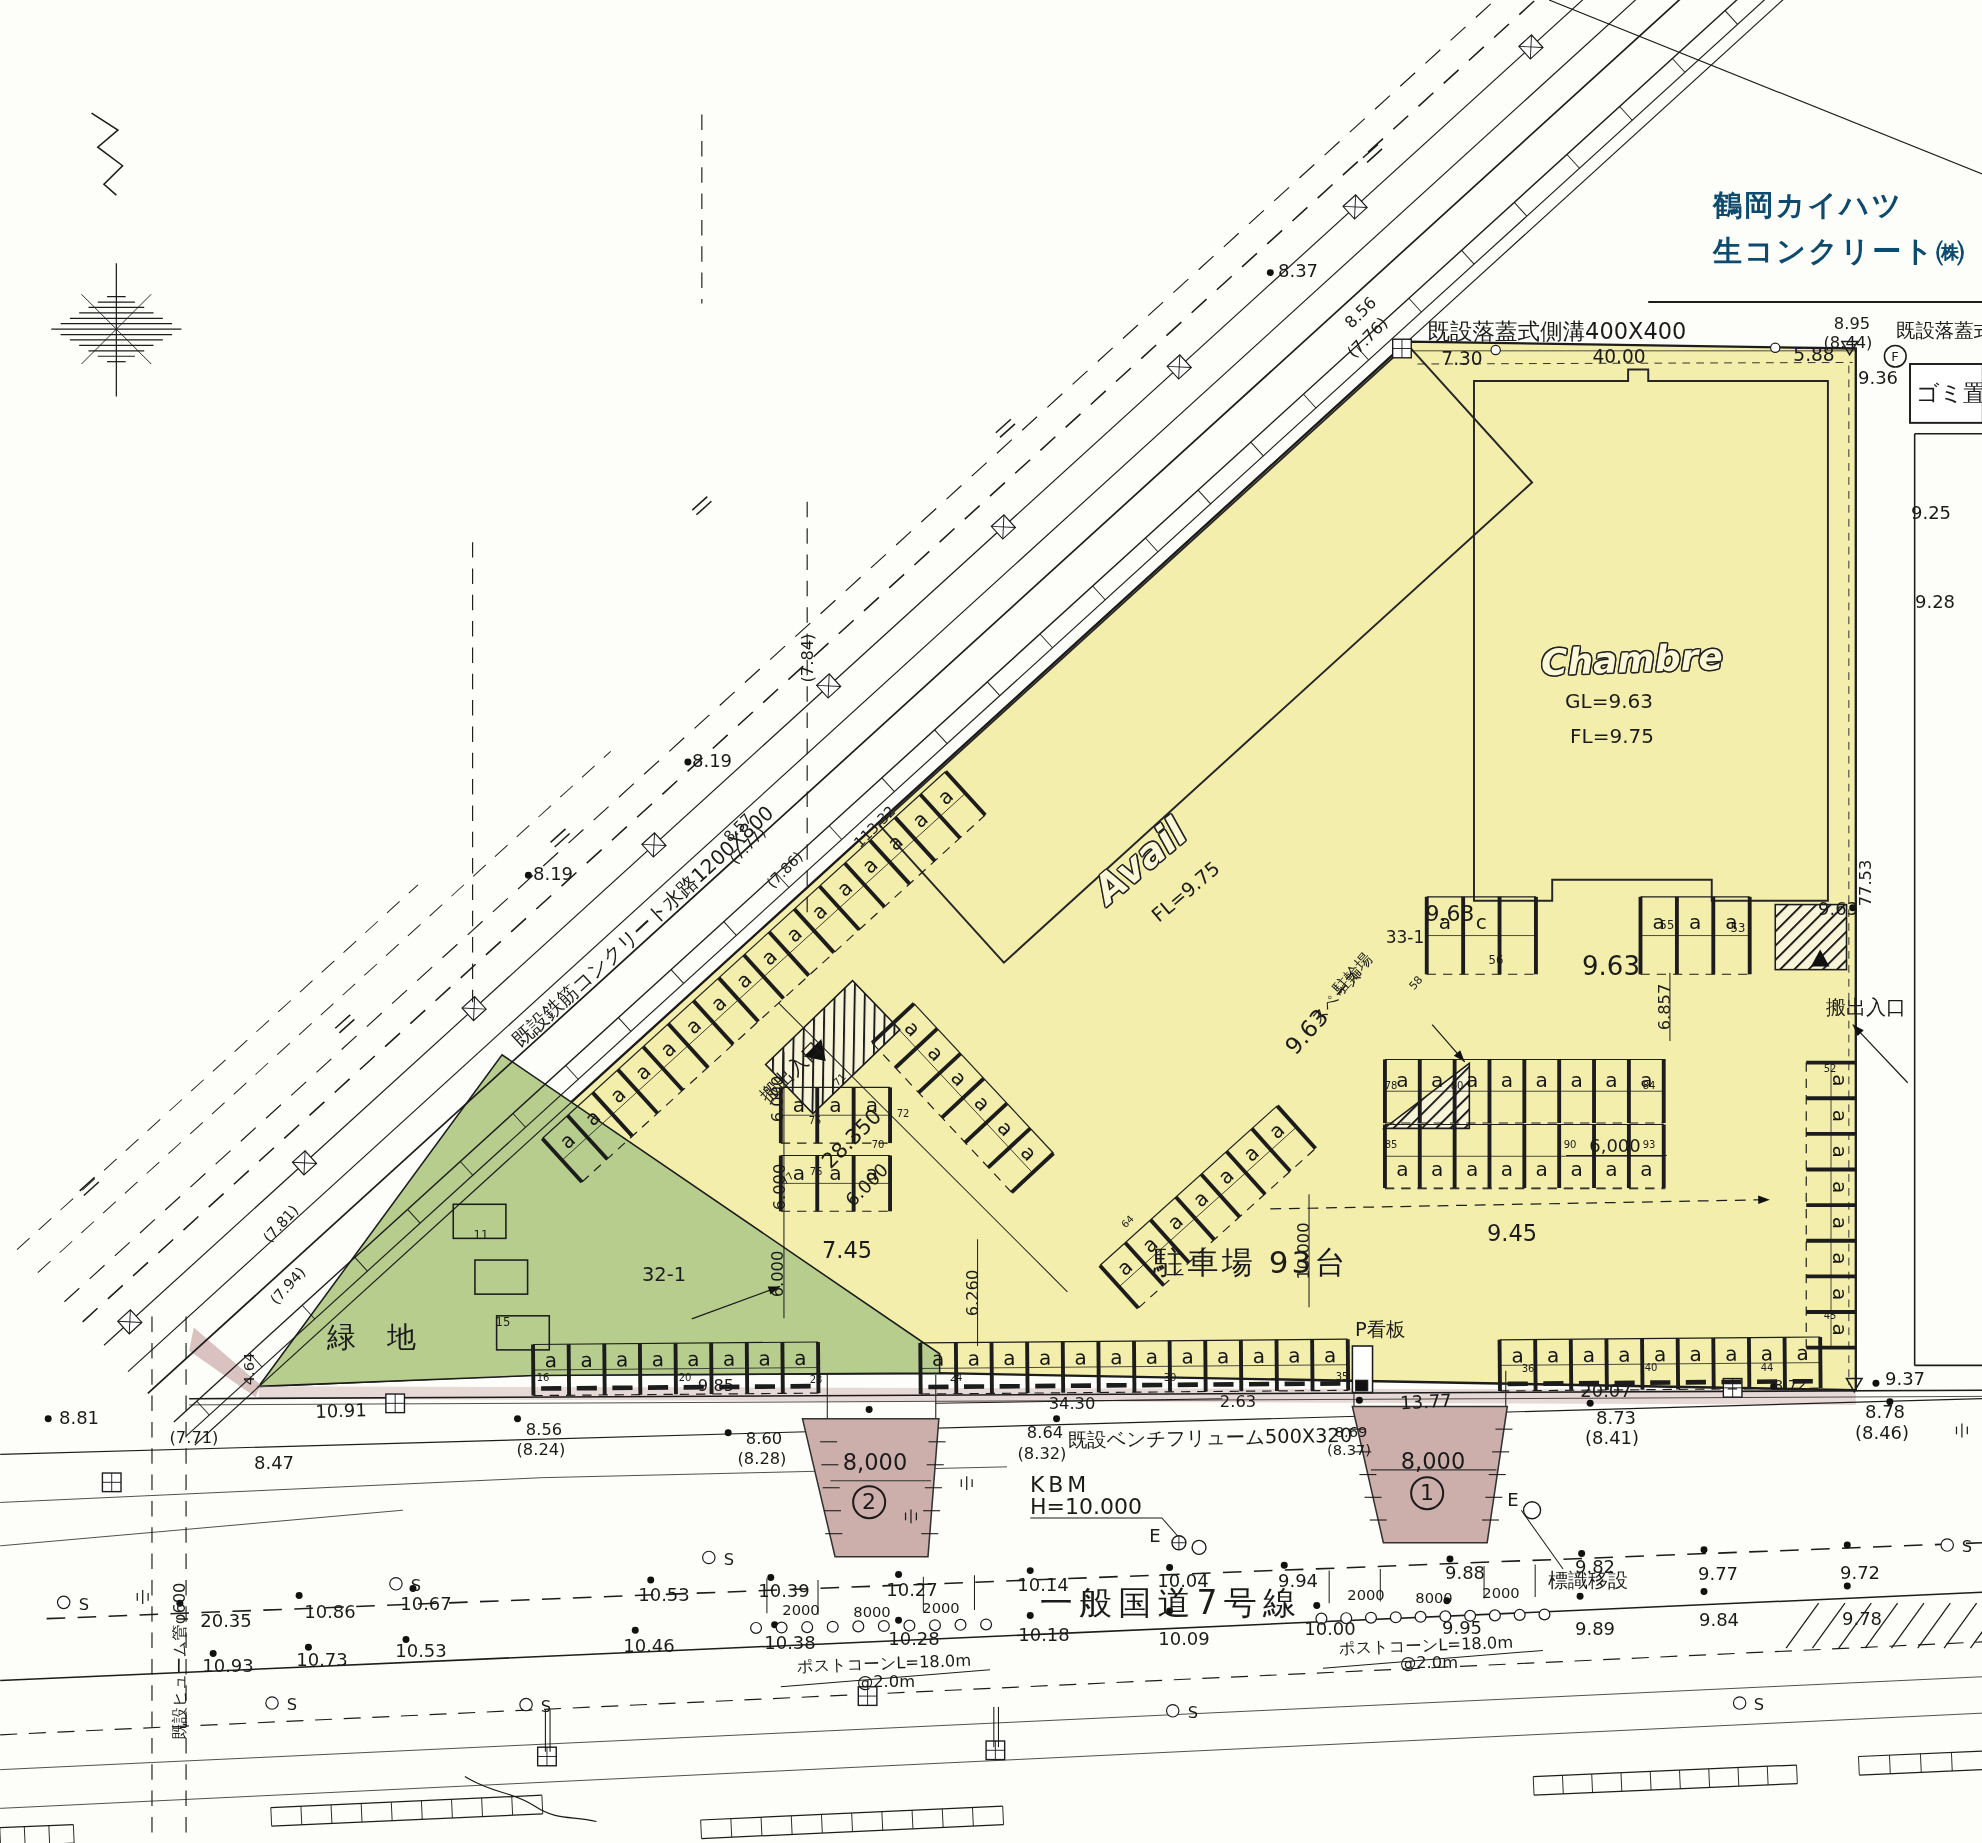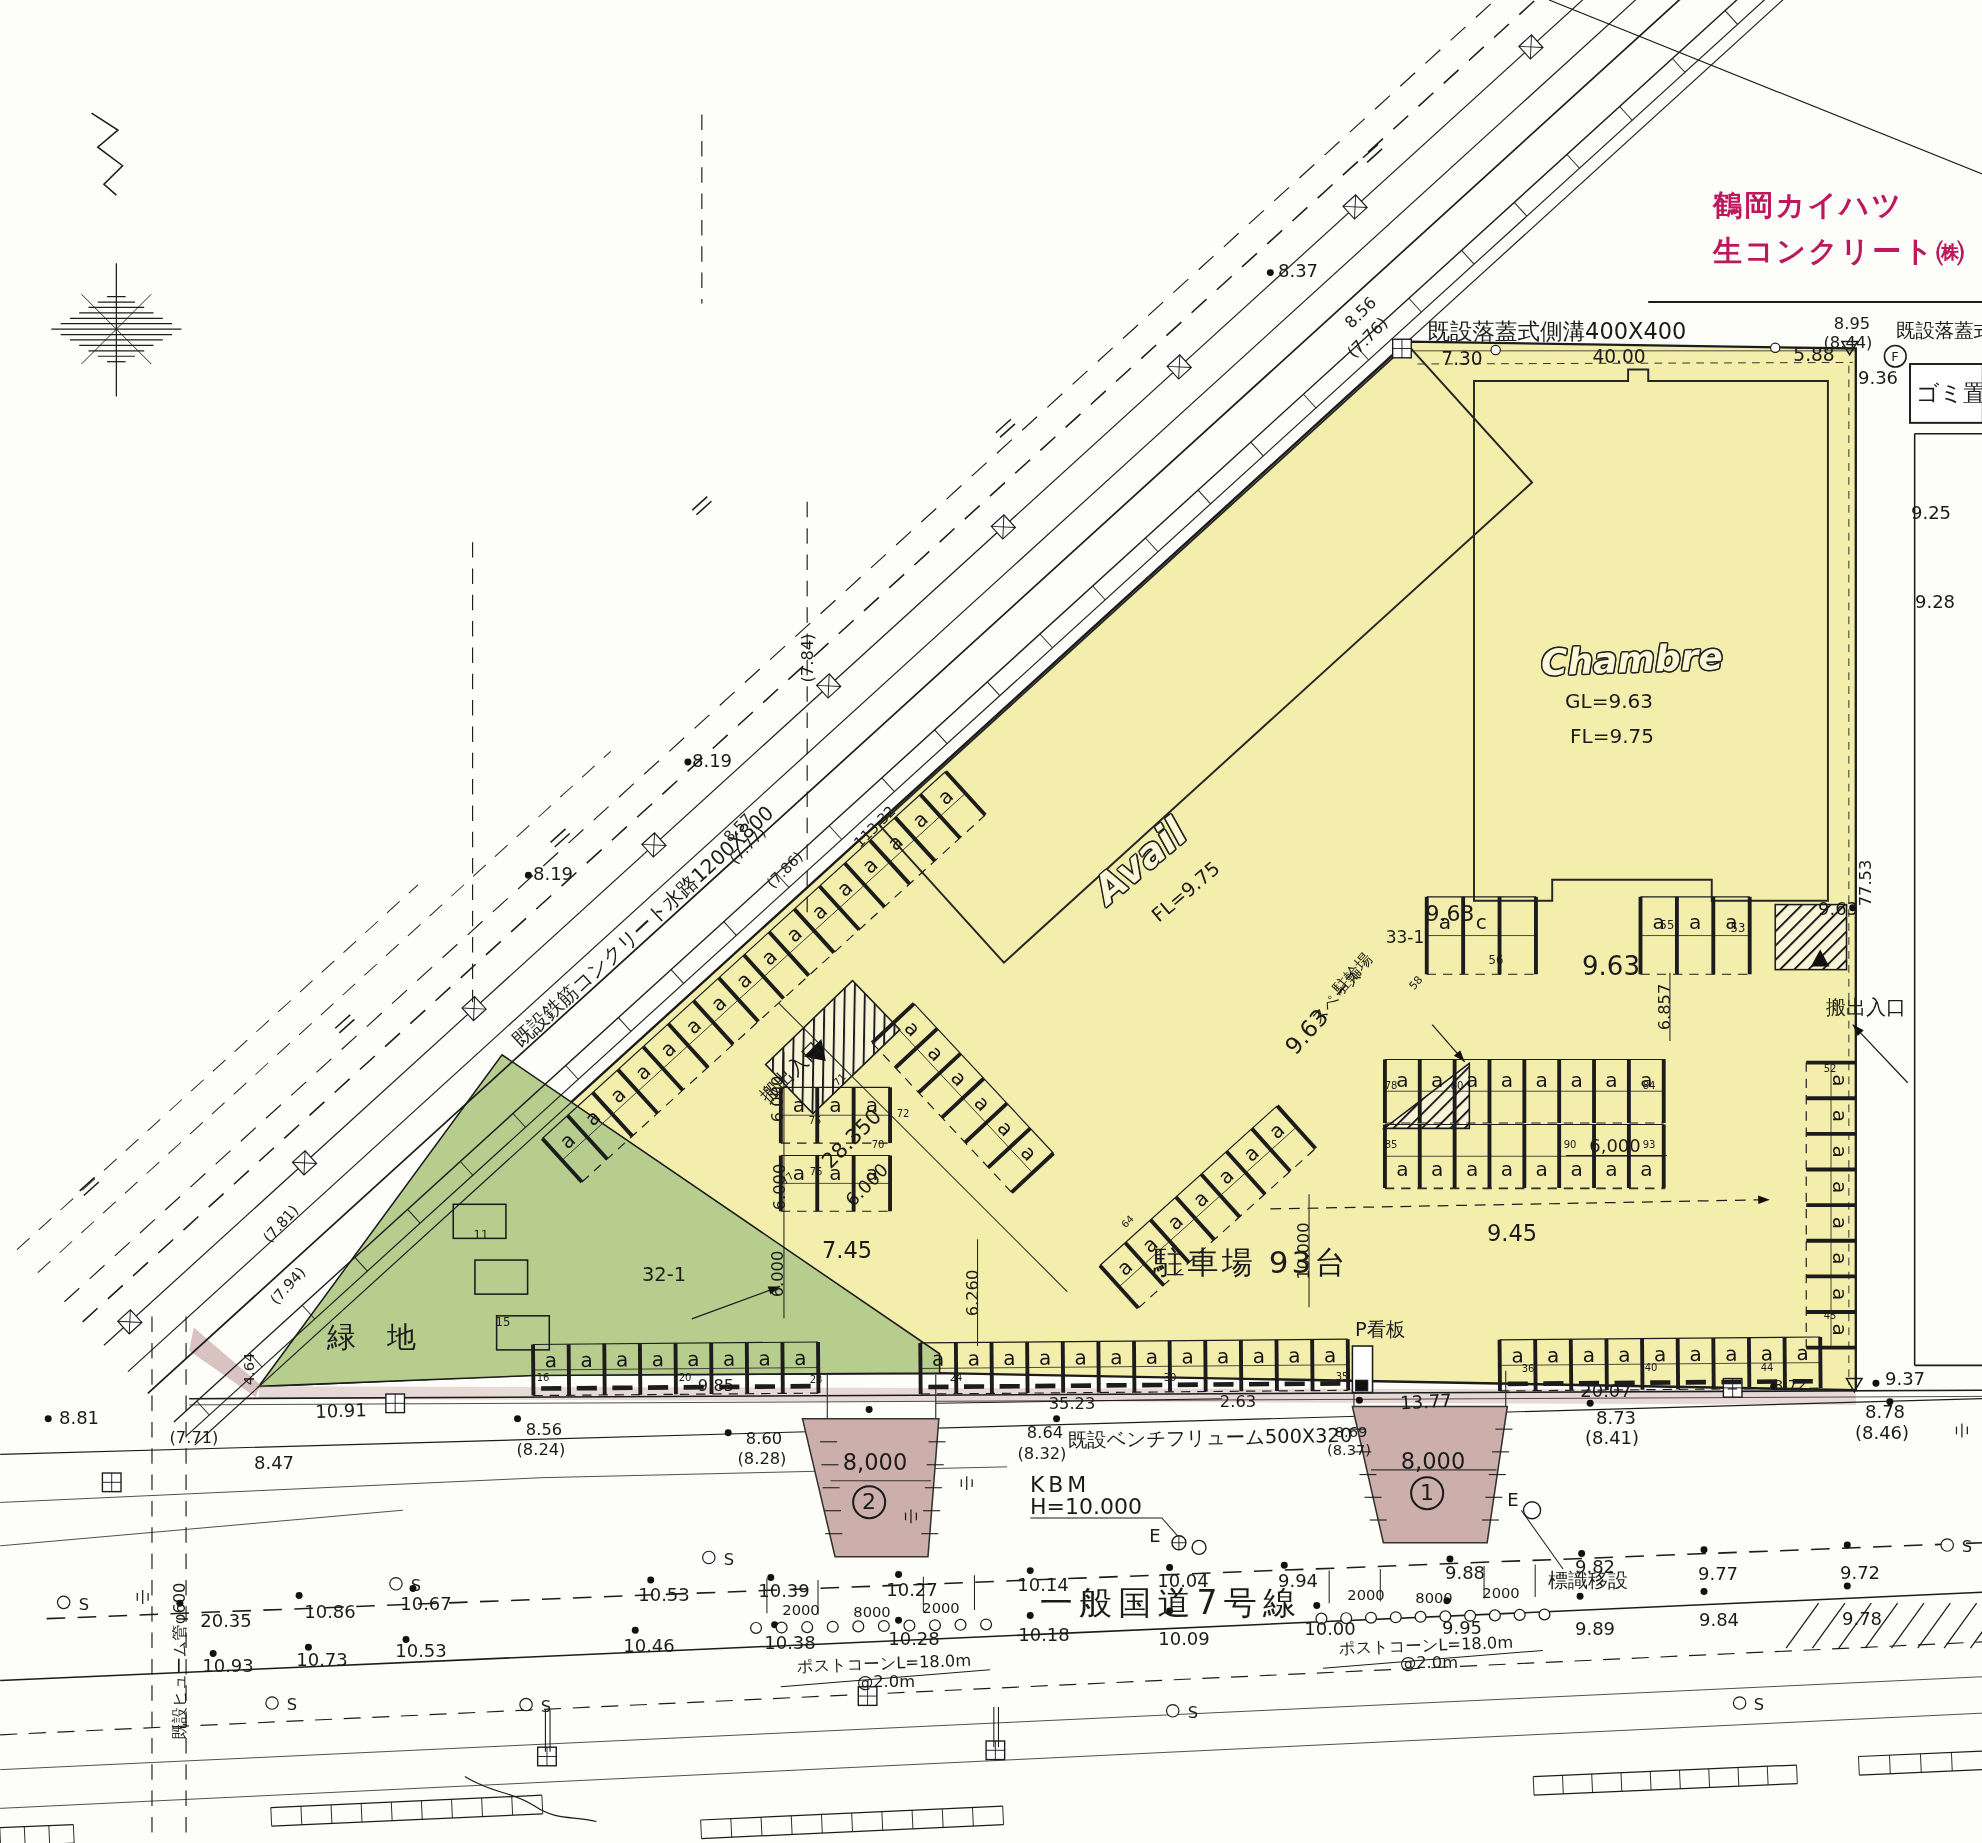--- a/index.html
+++ b/index.html
@@ -6,21 +6,21 @@
   #plan{position:relative;width:1983px;height:1844px;background:#fdfdfa;overflow:hidden;
         font-family:"DejaVu Sans",sans-serif;}
   #linework{position:absolute;left:0;top:0;}
   #labels{position:absolute;left:0;top:0;width:1983px;height:1844px;pointer-events:none;}
   .lbl{position:absolute;white-space:nowrap;color:#1b1b1b;line-height:1;transform-origin:50% 50%;}
   .lbl.left{transform-origin:0 50%;}
   .logo{font-style:italic;font-weight:bold;color:#fdf9d8;
         text-shadow:-1.5px 0 #222,1.5px 0 #222,0 -1.5px #222,0 1.5px #222,-1.2px -1.2px #222,1.2px 1.2px #222,-1.2px 1.2px #222,1.2px -1.2px #222;}
   .circ{border:2.3px solid #1b1b1b;border-radius:50%;width:1.35em;height:1.35em;
         display:flex;align-items:center;justify-content:center;background:transparent;}
-  .title-line{position:absolute;font-size:29px;font-weight:bold;color:#be185d;letter-spacing:2.3px;}
+  .title-line{position:absolute;font-size:29px;font-weight:bold;color:#0c4a6e;letter-spacing:2.3px;}
 </style>
 </head>
 <body>
 
 <div id="plan">
 
   <svg id="linework" width="1983" height="1844" viewBox="0 0 2560 2381">
     <defs>
       <pattern id="hp" width="13" height="13" patternUnits="userSpaceOnUse" patternTransform="rotate(45)">
         <rect width="13" height="13" fill="#f8f5d8"></rect>
@@ -828,21 +828,21 @@
       <div class="lbl" style="left: 194px; top: 1438px; font-size: 16.3px; transform: translate(-50%, -50%) rotate(0deg);">(7.71)</div>
       <div class="lbl" style="left: 274px; top: 1463px; font-size: 18px; transform: translate(-50%, -50%) rotate(0deg);">8.47</div>
       <div class="lbl" style="left: 249px; top: 1369px; font-size: 14.7px; transform: translate(-50%, -50%) rotate(-90deg);">4.64</div>
       <div class="lbl" style="left: 341px; top: 1411px; font-size: 18px; transform: translate(-50%, -50%) rotate(-2deg);">10.91</div>
       <div class="lbl" style="left: 377px; top: 1337px; font-size: 29px; letter-spacing: 11px; transform: translate(-50%, -50%) rotate(0deg);">緑  地</div>
       <div class="lbl" style="left: 716px; top: 1386px; font-size: 16.3px; transform: translate(-50%, -50%) rotate(0deg);">9.85</div>
       <div class="lbl" style="left: 544px; top: 1430px; font-size: 16.3px; transform: translate(-50%, -50%) rotate(0deg);">8.56</div>
       <div class="lbl" style="left: 541px; top: 1450px; font-size: 16.3px; transform: translate(-50%, -50%) rotate(0deg);">(8.24)</div>
       <div class="lbl" style="left: 764px; top: 1439px; font-size: 16.3px; transform: translate(-50%, -50%) rotate(0deg);">8.60</div>
       <div class="lbl" style="left: 762px; top: 1459px; font-size: 16.3px; transform: translate(-50%, -50%) rotate(0deg);">(8.28)</div>
-      <div class="lbl" style="left: 1072px; top: 1404px; font-size: 16.3px; transform: translate(-50%, -50%) rotate(0deg);">35.23</div>
+      <div class="lbl" style="left: 1072px; top: 1404px; font-size: 16.3px; transform: translate(-50%, -50%) rotate(0deg);">34.30</div>
       <div class="lbl" style="left: 1238px; top: 1402px; font-size: 16.3px; transform: translate(-50%, -50%) rotate(0deg);">2.63</div>
       <div class="lbl" style="left: 1045px; top: 1433px; font-size: 16.3px; transform: translate(-50%, -50%) rotate(0deg);">8.64</div>
       <div class="lbl" style="left: 1042px; top: 1454px; font-size: 16.3px; transform: translate(-50%, -50%) rotate(0deg);">(8.32)</div>
       <div class="lbl" style="left: 1210px; top: 1438px; font-size: 19.4px; transform: translate(-50%, -50%) rotate(-1deg);">既設ベンチフリューム500X320</div>
       <div class="lbl" style="left: 1351px; top: 1432px; font-size: 14.7px; transform: translate(-50%, -50%) rotate(0deg);">8.69</div>
       <div class="lbl" style="left: 1349px; top: 1450px; font-size: 14.7px; transform: translate(-50%, -50%) rotate(0deg);">(8.37)</div>
       <div class="lbl" style="left: 1426px; top: 1402px; font-size: 18px; transform: translate(-50%, -50%) rotate(-3deg);">13.77</div>
       <div class="lbl" style="left: 1606px; top: 1391px; font-size: 18px; transform: translate(-50%, -50%) rotate(0deg);">20.07</div>
       <div class="lbl" style="left: 1616px; top: 1418px; font-size: 18px; transform: translate(-50%, -50%) rotate(0deg);">8.73</div>
       <div class="lbl" style="left: 1612px; top: 1438px; font-size: 18px; transform: translate(-50%, -50%) rotate(0deg);">(8.41)</div>

